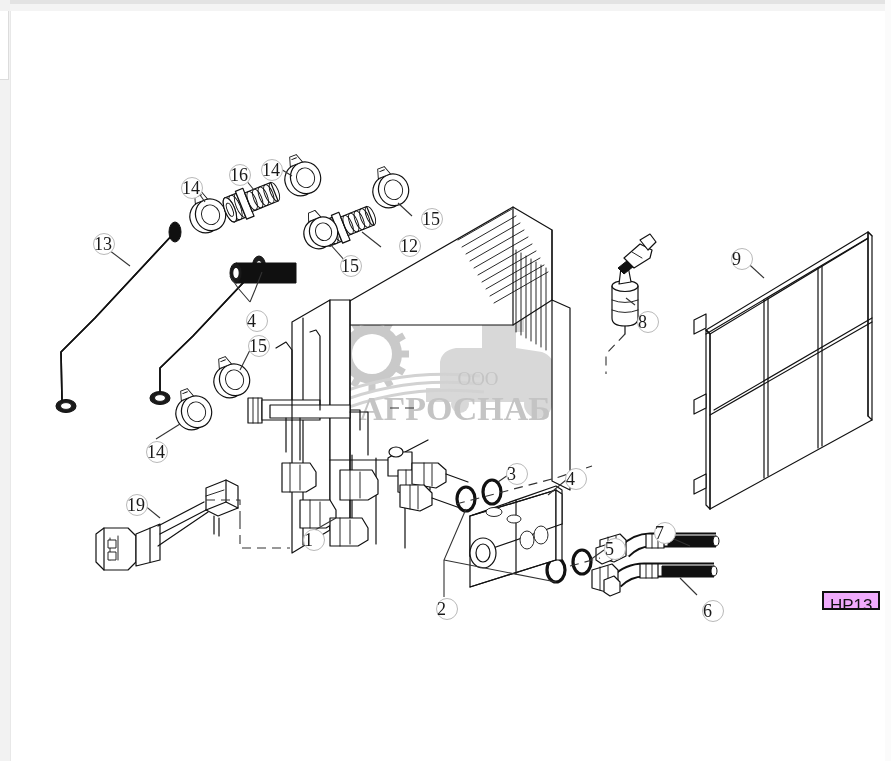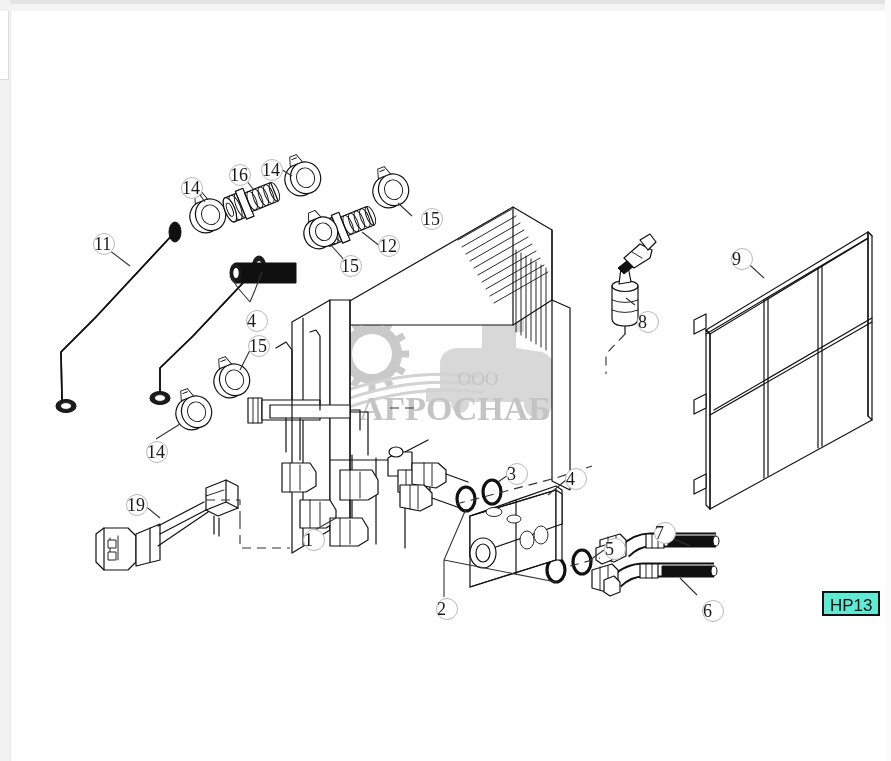--- a/index.html
+++ b/index.html
@@ -19,22 +19,22 @@
   
   .watermark{position:absolute;left:330px;top:292px;width:250px;height:140px;pointer-events:none;}
 
   
   .callout{position:absolute;width:22px;height:22px;border-radius:50%;
     border:1.3px solid #b9b9b9;background:#ffffff;color:#1a1a1a;
     font-size:18px;line-height:20px;text-align:left;font-family:"Liberation Serif",serif;
     box-sizing:border-box;}
 
   
-  .codebox{position:absolute;left:822px;top:591px;height:25px;padding:2px 5px 2px 6px;
-    border:2px solid #101010;background:#5eead4;box-sizing:border-box;
+  .codebox{position:absolute;left:822px;top:591px;height:19px;padding:2px 5px 2px 6px;
+    border:2px solid #101010;background:#f0abfc;box-sizing:border-box;
     font-family:"Liberation Sans",sans-serif;font-size:17px;line-height:21px;color:#101010;
     white-space:nowrap;overflow:hidden;}
 </style>
 </head>
 <body>
 
 <div id="page">
 
   <div class="frame-top"></div>
   <div class="frame-top2"></div>
@@ -437,22 +437,22 @@
   <div class="callout" style="left:436px;top:598px">2</div>
   <div class="callout" style="left:506px;top:463px">3</div>
   <div class="callout" style="left:565px;top:468px">4</div>
   <div class="callout" style="left:604px;top:538px">5</div>
   <div class="callout" style="left:702px;top:600px">6</div>
   <div class="callout" style="left:654px;top:522px">7</div>
   <div class="callout" style="left:637px;top:311px">8</div>
   <div class="callout" style="left:731px;top:248px">9</div>
   <div class="callout" style="left:126px;top:494px">19</div>
   <div class="callout" style="left:246px;top:310px">4</div>
-  <div class="callout" style="left:378px;top:235px">12</div>
-  <div class="callout" style="left:93px;top:233px">11</div>
+  <div class="callout" style="left:399px;top:235px">12</div>
+  <div class="callout" style="left:93px;top:233px">13</div>
   <div class="callout" style="left:181px;top:177px">14</div>
   <div class="callout" style="left:340px;top:255px">15</div>
   <div class="callout" style="left:229px;top:164px">16</div>
   <div class="callout" style="left:261px;top:159px">14</div>
   <div class="callout" style="left:421px;top:208px">15</div>
   <div class="callout" style="left:248px;top:335px">15</div>
   <div class="callout" style="left:146px;top:441px">14</div>
 
   <div class="codebox">HP13</div>
 

